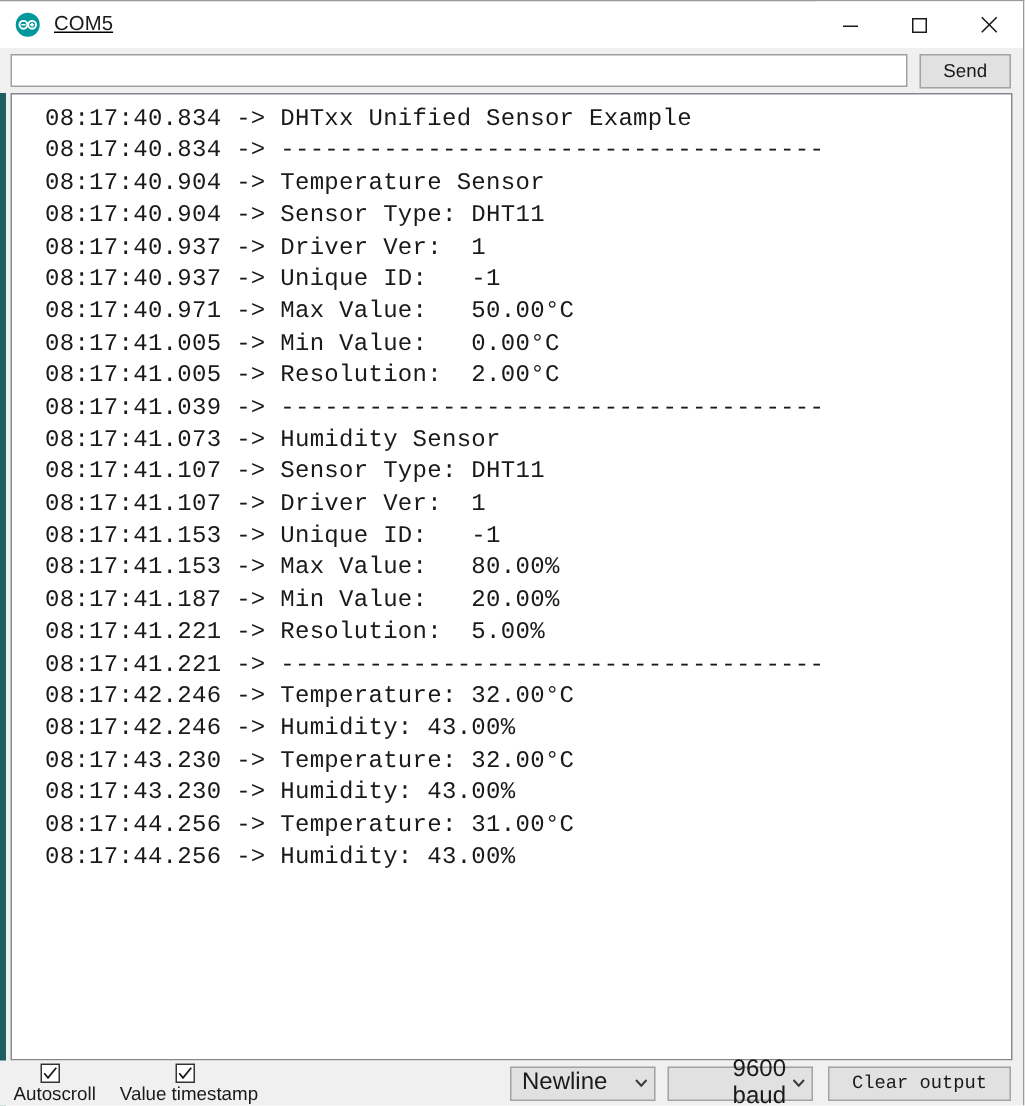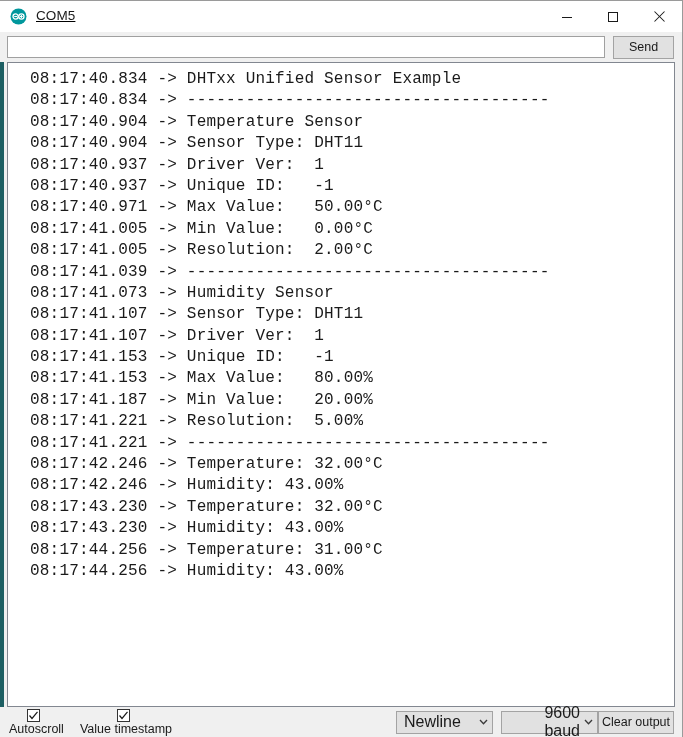--- a/index.html
+++ b/index.html
@@ -194,26 +194,27 @@
   .combo-arrow {
     width: 17px;
     display: flex;
     align-items: center;
     justify-content: center;
     flex: 0 0 auto;
   }
   #combo-lineending { width: 97px; margin-left: auto; }
   #combo-baud { width: 97px; text-align: right; }
   #clear-output-button {
-    width: 76px;
+    margin-left: 10px;
+    width: 122px;
     height: 23px;
     box-sizing: border-box;
     border: 1px solid #a3a3a3;
     background: #e1e1e1;
-    font-family: Liberation Sans, sans-serif;
+    font-family: Liberation Mono, monospace;
     font-size: 12.5px;
     color: #1a1a1a;
     padding: 0;
     cursor: default;
   }
 </style>
 </head>
 <body>
 
 <div id="window">

